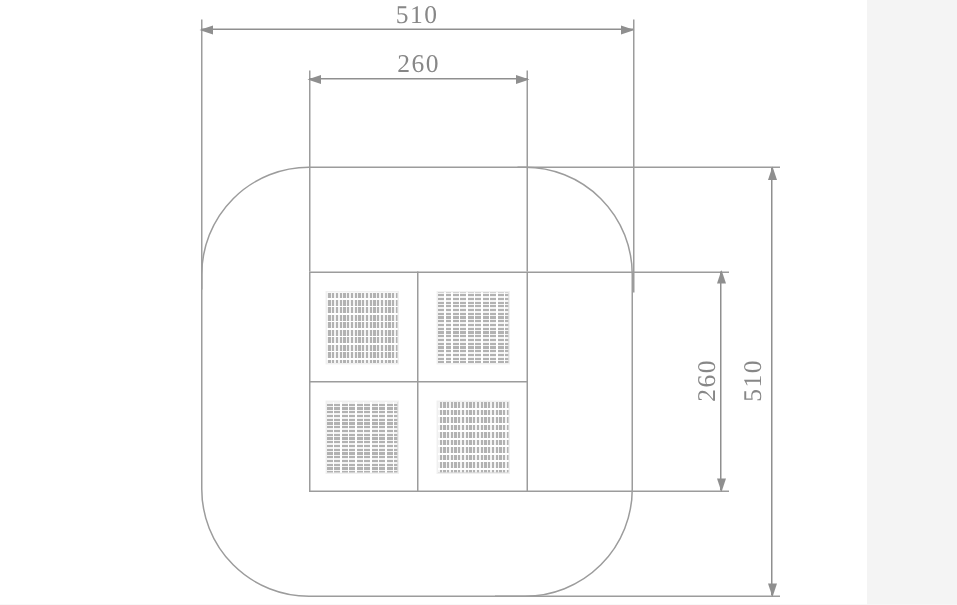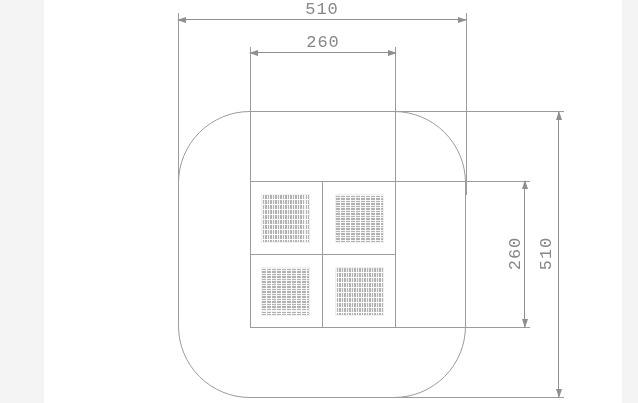--- a/index.html
+++ b/index.html
@@ -5,21 +5,21 @@
   :root{
     --bg:#ffffff;
     --line:#9c9c9c;
     --dim:#8f8f8f;
     --text:#878787;
     --hatch:#b2b2b2;
   }
   html,body{margin:0;padding:0;background:#f4f4f4;}
   .stage{
     position:relative;width:578px;height:403px;background:var(--bg);
-    overflow:hidden;font-family:Liberation Mono, monospace;margin-left:44px;
+    overflow:hidden;font-family:Liberation Serif, serif;
   }
   .abs{position:absolute;}
   
   .outer-outline{
     left:134px;top:111px;width:288px;height:287px;
     border:1px solid var(--line);border-radius:72px;box-sizing:border-box;
   }
   .inner-frame{
     left:206px;top:181px;width:146px;height:147px;
     border:1px solid var(--line);box-sizing:border-box;

